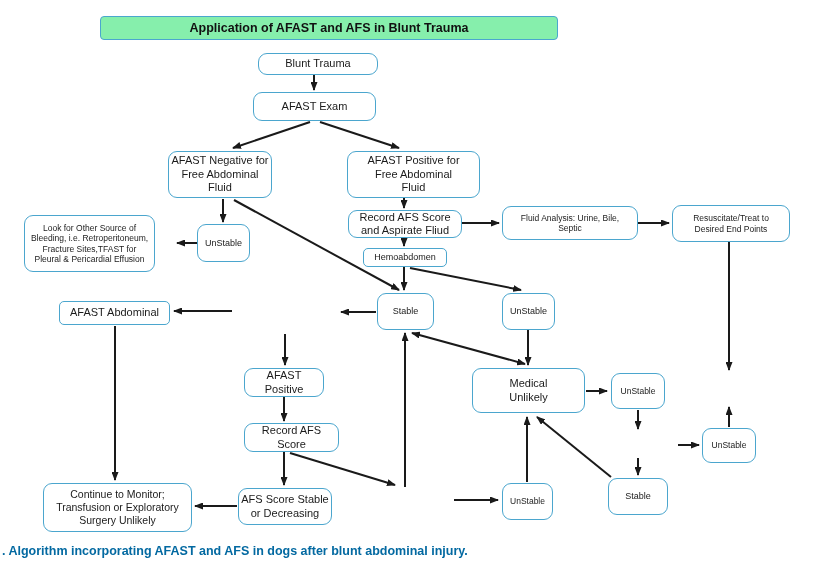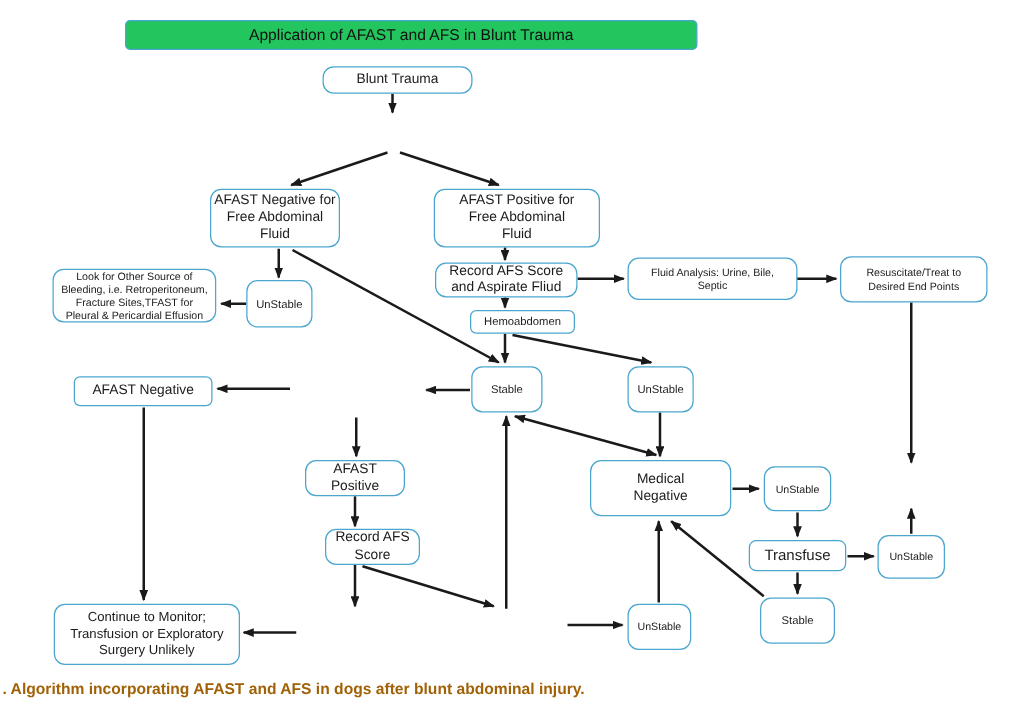--- a/index.html
+++ b/index.html
@@ -8,25 +8,25 @@
     font-family:"Liberation Sans","DejaVu Sans",sans-serif;overflow:hidden;
   }
   #arrows{position:absolute;left:0;top:0;width:813px;height:579px;pointer-events:none;}
   .node{
     position:absolute;box-sizing:border-box;display:flex;align-items:center;justify-content:center;
     text-align:center;white-space:pre-line;background:#ffffff;border:1.6px solid #4BA6CE;
     border-radius:9px;color:#1b1b1b;line-height:1.22;padding:1px 2px;z-index:2;
   }
   .titlebox{
     position:absolute;box-sizing:border-box;display:flex;align-items:center;justify-content:center;
-    background:#22c55e;border:1.5px solid #4BA6CE;border-radius:4px;color:#111;
-    font-weight:normal;font-size:12.5px;z-index:2;
+    background:#86efac;border:1.5px solid #4BA6CE;border-radius:4px;color:#111;
+    font-weight:bold;font-size:12.5px;z-index:2;
   }
   .caption{
-    position:absolute;color:#a16207;font-weight:bold;font-size:12.5px;z-index:2;white-space:nowrap;
+    position:absolute;color:#0369a1;font-weight:bold;font-size:12.5px;z-index:2;white-space:nowrap;
   }
   .fs12{font-size:12px}.fs11{font-size:11px}.fs105{font-size:10.5px}
   .fs9{font-size:9px}.fs85{font-size:8.5px}
 </style>
 </head>
 <body>
 
 <div id="stage">
 
   <svg id="arrows" viewBox="0 0 813 579">
@@ -71,74 +71,76 @@
       <line x1="729" y1="427" x2="729" y2="407" marker-end="url(#ah)"></line>
       <line x1="237" y1="506" x2="195" y2="506" marker-end="url(#ah)"></line>
       <line x1="115" y1="326" x2="115" y2="480" marker-end="url(#ah)"></line>
     </g>
   </svg>
 
   <div class="titlebox" style="left:100px;top:16px;width:458px;height:24px">Application of AFAST and AFS in Blunt Trauma</div>
 
   <div class="node fs11" style="left:258px;top:53px;width:120px;height:22px">Blunt Trauma</div>
 
+  <div class="node fs11" style="left:253px;top:92px;width:123px;height:29px">AFAST Exam</div>
 
   <div class="node fs11" style="left:168px;top:151px;width:104px;height:47px">AFAST Negative for
 Free Abdominal
 Fluid</div>
 
   <div class="node fs11" style="left:347px;top:151px;width:133px;height:47px">AFAST Positive for
 Free Abdominal
 Fluid</div>
 
-  <div class="node fs85" style="left:42px;top:215px;width:131px;height:43px">Look for Other Source of
+  <div class="node fs85" style="left:24px;top:215px;width:131px;height:57px">Look for Other Source of
 Bleeding, i.e. Retroperitoneum,
 Fracture Sites,TFAST for
 Pleural &amp; Pericardial Effusion</div>
 
   <div class="node fs9" style="left:197px;top:224px;width:53px;height:38px">UnStable</div>
 
   <div class="node fs11" style="left:348px;top:210px;width:114px;height:28px">Record AFS Score
 and Aspirate Fliud</div>
 
   <div class="node fs85" style="left:502px;top:206px;width:136px;height:34px">Fluid Analysis: Urine, Bile,
 Septic</div>
 
   <div class="node fs85" style="left:672px;top:205px;width:118px;height:37px">Resuscitate/Treat to
 Desired End Points</div>
 
-  <div class="node fs9" style="left:376px;top:248px;width:84px;height:19px;border-radius:5px">Hemoabdomen</div>
+  <div class="node fs9" style="left:363px;top:248px;width:84px;height:19px;border-radius:5px">Hemoabdomen</div>
 
-  <div class="node fs11" style="left:59px;top:301px;width:111px;height:24px;border-radius:5px">AFAST Negative</div>
+  <div class="node fs11" style="left:59px;top:301px;width:111px;height:24px;border-radius:5px">AFAST Abdominal</div>
 
 
   <div class="node fs9" style="left:377px;top:293px;width:57px;height:37px">Stable</div>
 
   <div class="node fs9" style="left:502px;top:293px;width:53px;height:37px">UnStable</div>
 
   <div class="node fs11" style="left:244px;top:368px;width:80px;height:29px">AFAST
 Positive</div>
 
-  <div class="node fs11" style="left:260px;top:423px;width:76px;height:29px">Record AFS
+  <div class="node fs11" style="left:244px;top:423px;width:95px;height:29px">Record AFS
 Score</div>
 
   <div class="node fs11" style="left:472px;top:368px;width:113px;height:45px">Medical
-Negative</div>
+Unlikely</div>
 
   <div class="node fs85" style="left:611px;top:373px;width:54px;height:36px">UnStable</div>
 
 
-  <div class="node fs12" style="left:599px;top:432px;width:78px;height:25px;border-radius:6px">Transfuse</div>
 
   <div class="node fs85" style="left:702px;top:428px;width:54px;height:35px">UnStable</div>
 
   <div class="node fs105" style="left:43px;top:483px;width:149px;height:49px">Continue to Monitor;
 Transfusion or Exploratory
 Surgery Unlikely</div>
 
+  <div class="node fs11" style="left:238px;top:488px;width:94px;height:37px">AFS Score Stable
+or Decreasing</div>
 
 
   <div class="node fs85" style="left:502px;top:483px;width:51px;height:37px">UnStable</div>
 
   <div class="node fs9" style="left:608px;top:478px;width:60px;height:37px">Stable</div>
 
   <div class="caption" style="left:2px;top:544px">. Algorithm incorporating AFAST and AFS in dogs after blunt abdominal injury.</div>
 
 </div>
 

